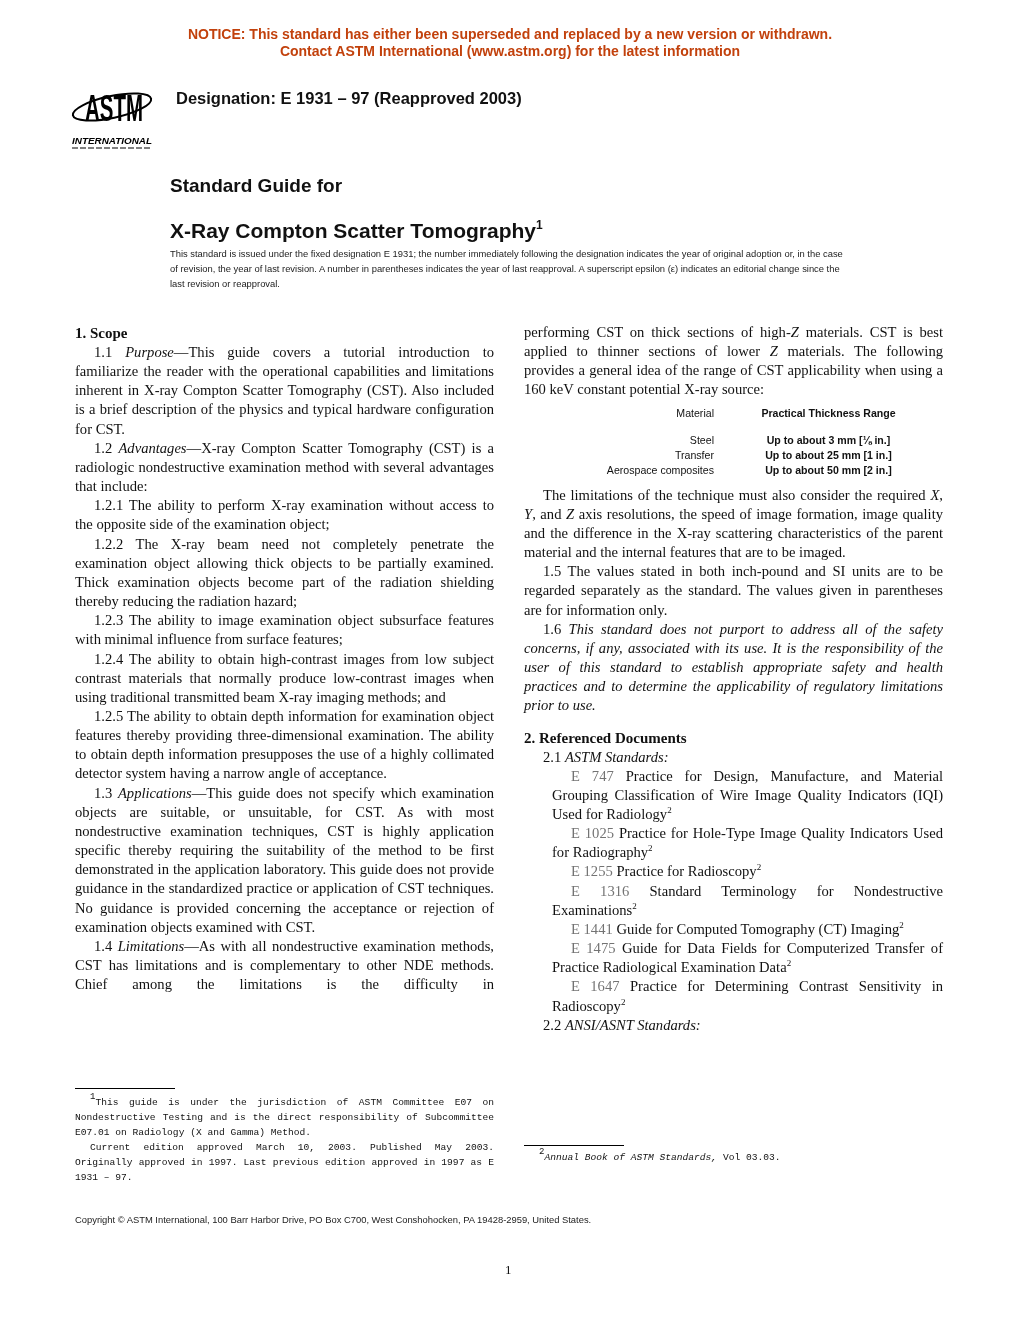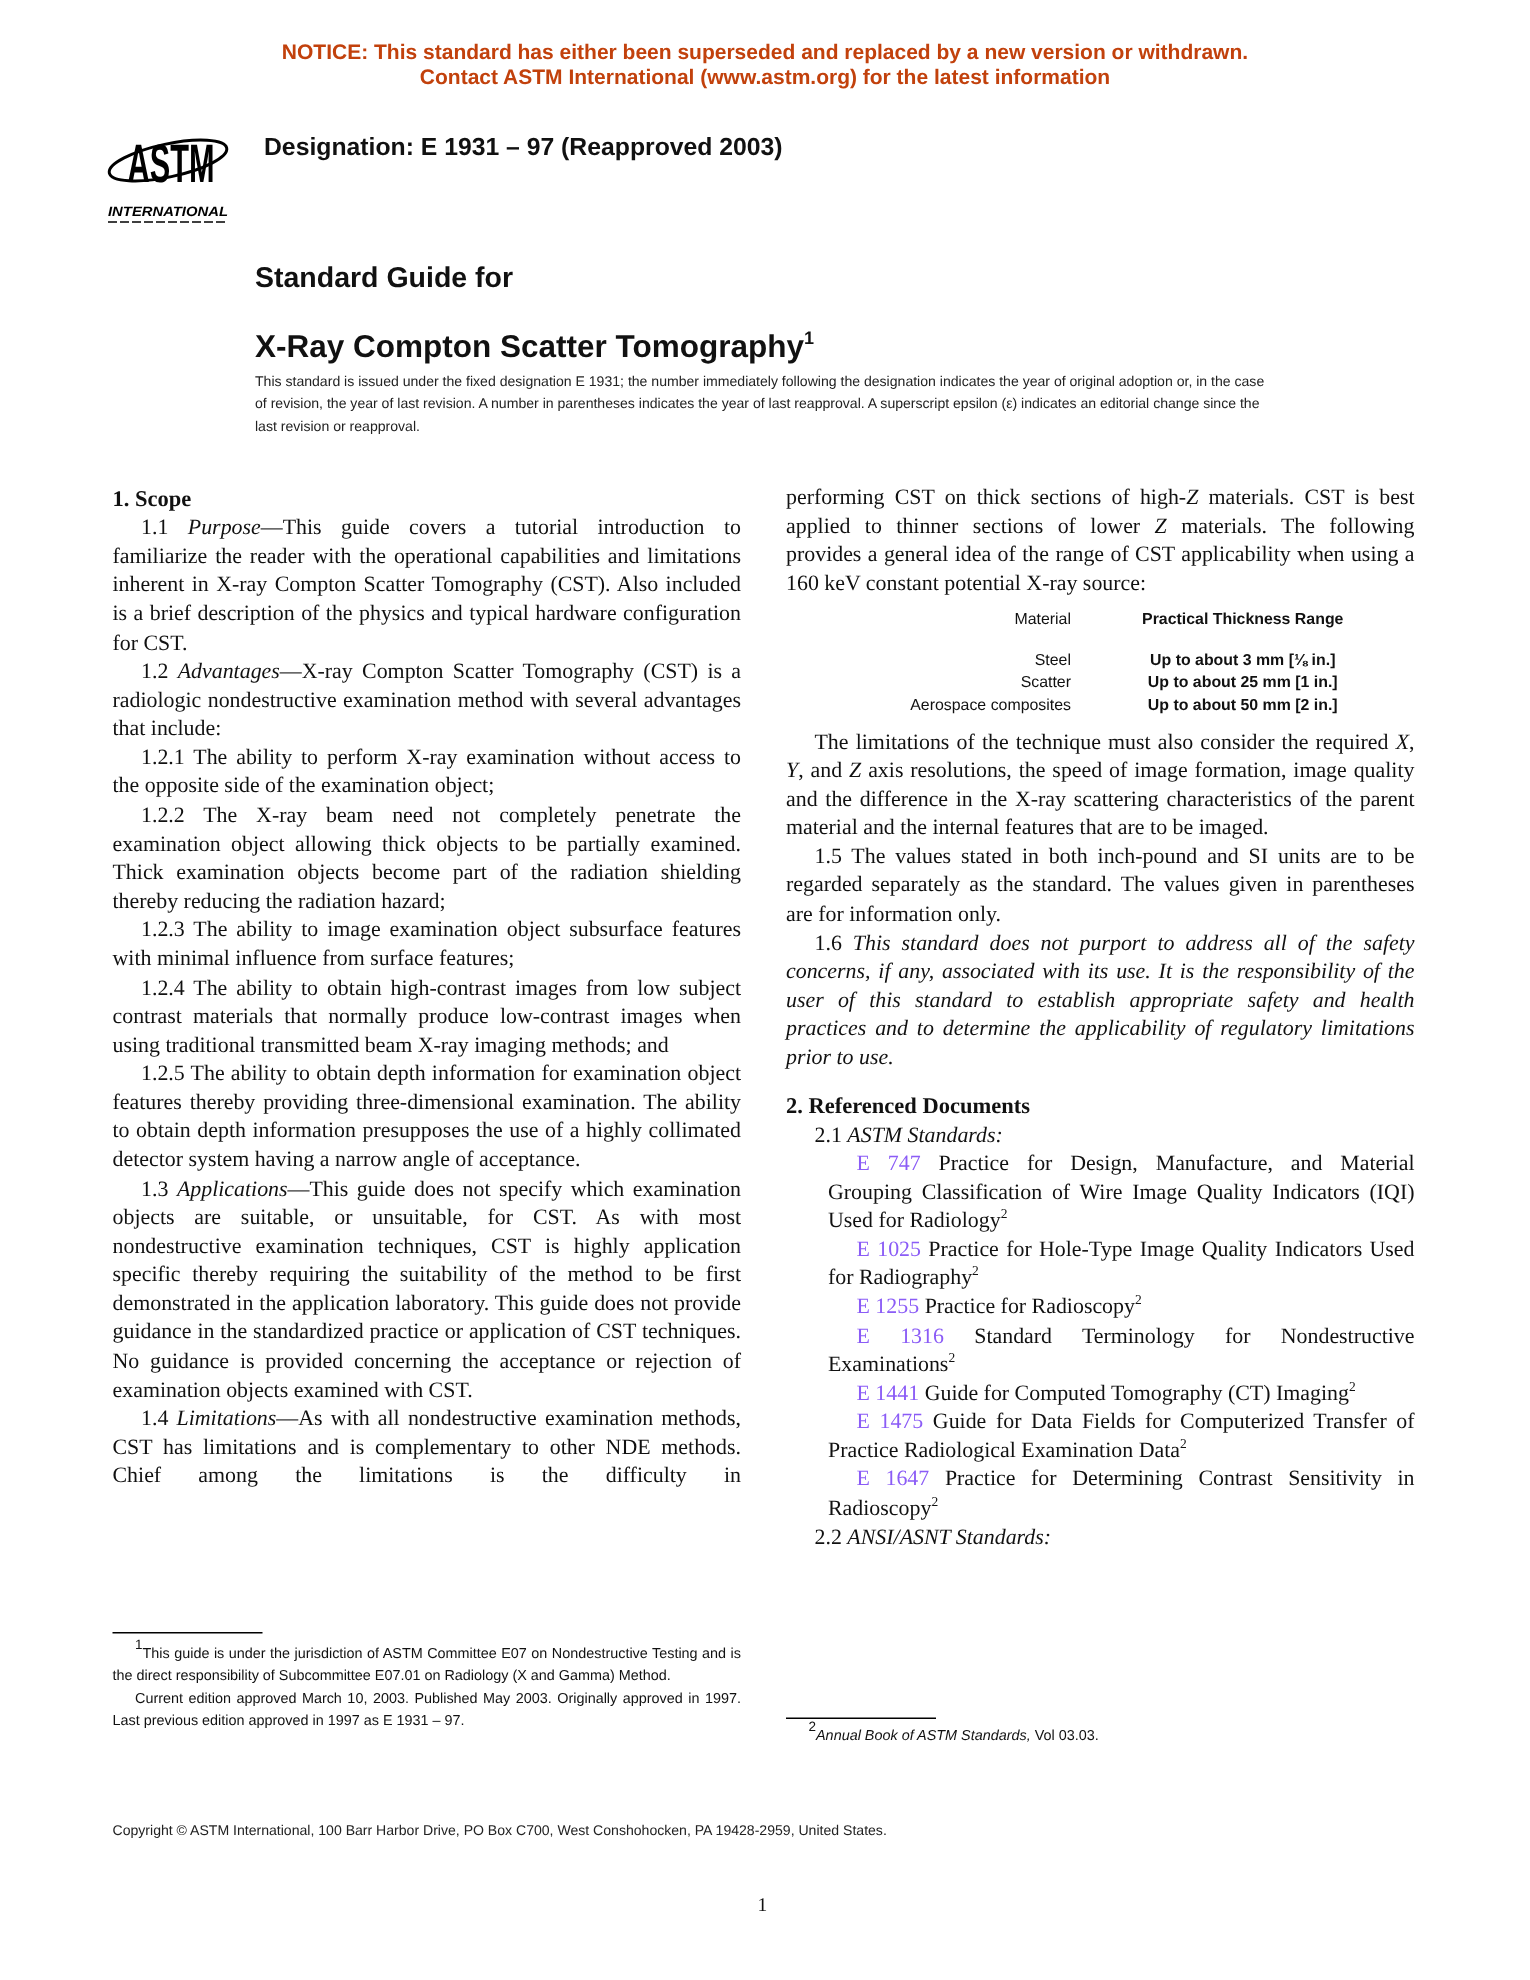--- a/index.html
+++ b/index.html
@@ -16,24 +16,24 @@
   .colL { left: 75px; top: 323px; width: 419px; }
   .colR { left: 524px; top: 323px; width: 419px; }
   .col p { margin: 0; text-indent: 19px; }
   .col h2 { margin: 0; font-size: 15px; font-weight: bold; text-indent: 0; line-height: 20px; }
   .col i { font-style: italic; }
   .tbl { width: 419px; font-family: "Liberation Sans", sans-serif; font-size: 10.6px; line-height: 15px; margin: 6px 0 8px; }
   .tbl .row { display: flex; }
   .tbl .c1 { width: 190px; text-align: right; }
   .tbl .c2 { width: 229px; text-align: center; font-weight: bold; }
   .ref { margin: 0; padding-left: 28px; text-indent: -12px; }
-  .ref .code { color: #8b5cf6; }
+  .ref .code { color: #737373; }
   sup.fn { font-size: 9px; vertical-align: 6px; line-height: 0; }
   .fnrule { height: 1px; background: #000; width: 100px; }
-  .footnote { font-family: Liberation Sans, sans-serif; font-size: 9.6px; line-height: 15px; text-align: justify; }
+  .footnote { font-family: Liberation Mono, monospace; font-size: 9.6px; line-height: 15px; text-align: justify; }
   .footnote p { margin: 0; text-indent: 15px; }
   .fnL { left: 75px; top: 1088px; width: 419px; }
   .fnR { left: 524px; top: 1145px; width: 419px; }
   .copyright { left: 75px; top: 1214px; font-family: "Liberation Sans", sans-serif; font-size: 9.4px; color: #222; }
   .pagenum { left: 505px; top: 1262px; font-family: "Liberation Serif", serif; font-size: 13px; }
 </style>
 </head>
 <body>
 
 <div class="abs notice">
@@ -82,21 +82,21 @@
     <div class="row">
       <div class="c1">Material</div>
       <div class="c2">Practical Thickness Range</div>
     </div>
     <div style="height:12px"></div>
     <div class="row">
       <div class="c1">Steel</div>
       <div class="c2">Up to about 3 mm [⅛ in.]</div>
     </div>
     <div class="row">
-      <div class="c1">Scatter</div>
+      <div class="c1">Transfer</div>
       <div class="c2">Up to about 25 mm [1 in.]</div>
     </div>
     <div class="row">
       <div class="c1">Aerospace composites</div>
       <div class="c2">Up to about 50 mm [2 in.]</div>
     </div>
   </div>
   <p>The limitations of the technique must also consider the required <i>X</i>, <i>Y</i>, and <i>Z</i> axis resolutions, the speed of image formation, image quality and the difference in the X-ray scattering characteristics of the parent material and the internal features that are to be imaged.</p>
   <p>1.5 The values stated in both inch-pound and SI units are to be regarded separately as the standard. The values given in parentheses are for information only.</p>
   <p><span>1.6 </span><i>This standard does not purport to address all of the safety concerns, if any, associated with its use. It is the responsibility of the user of this standard to establish appropriate safety and health practices and to determine the applicability of regulatory limitations prior to use.</i></p>

